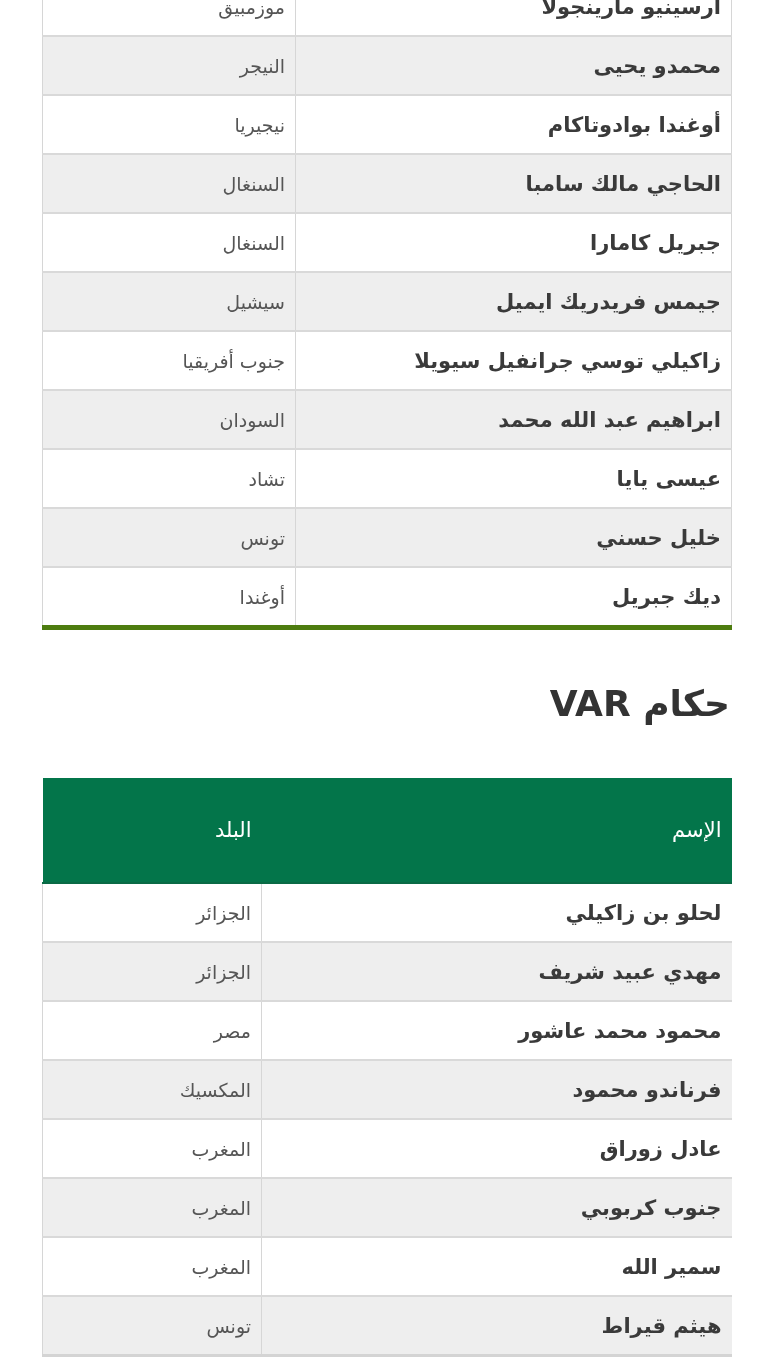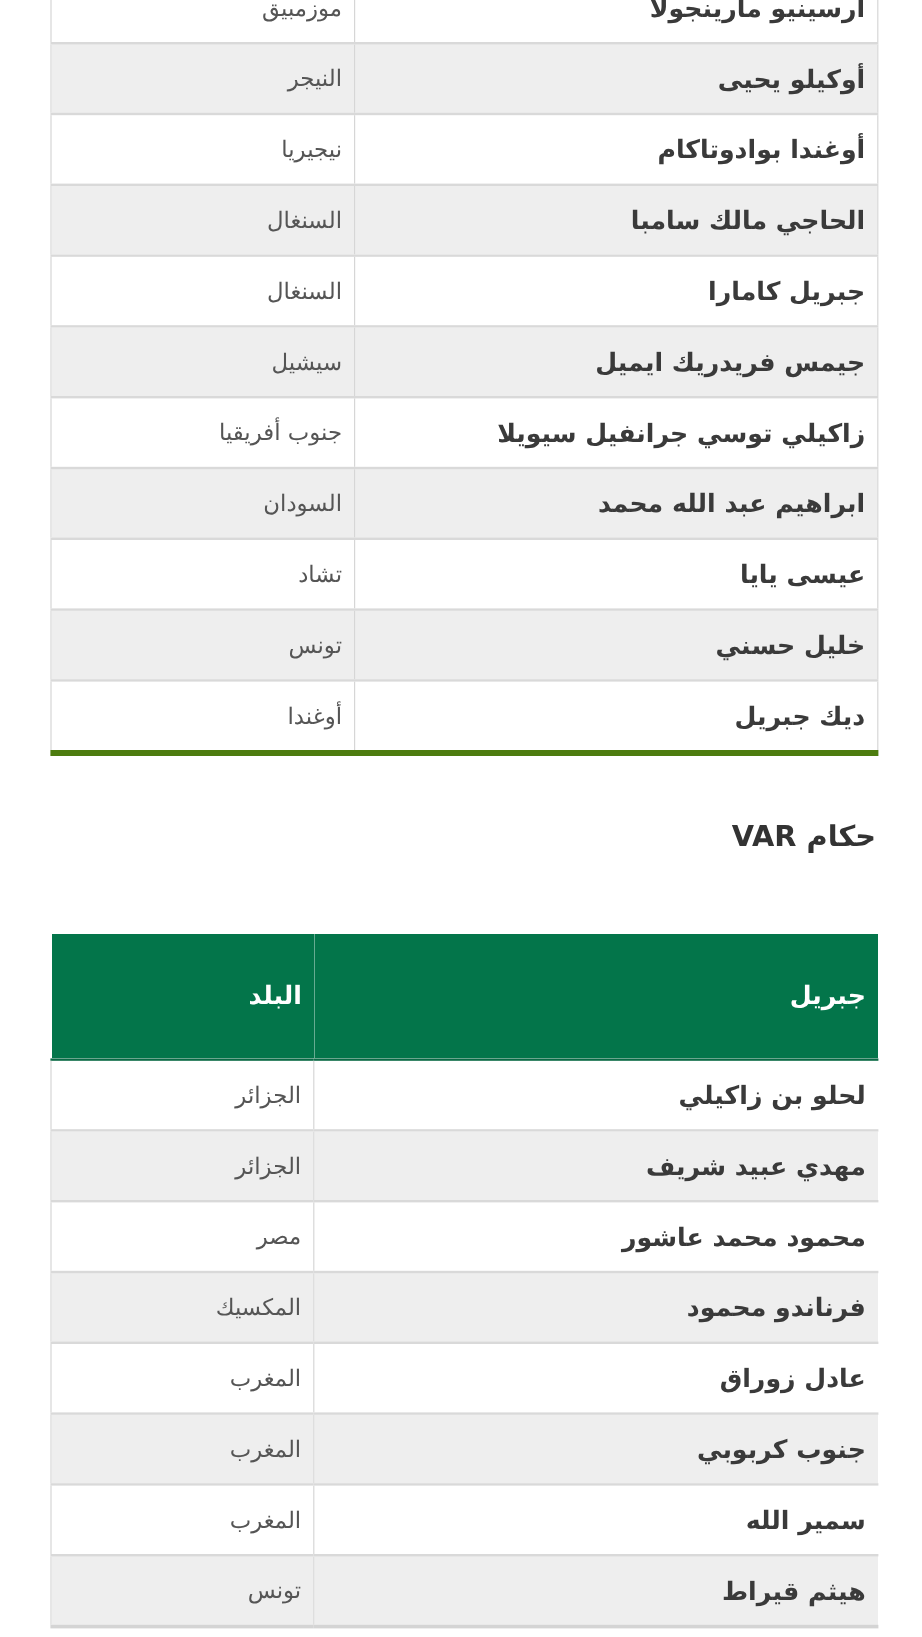--- a/index.html
+++ b/index.html
@@ -53,37 +53,37 @@
     #referees-table col.c-country { width: 253px; }
     #referees-table tr.row:last-child td {
       border-bottom: 5px solid #4d7c0f;
     }
     
     .section-heading {
       position: absolute;
       top: 683px;
       right: 38px;
       direction: rtl;
-      font-size: 24px;
+      font-size: 36px;
       font-weight: bold;
       color: #333333;
       margin: 0;
     }
     
     #var-table {
       top: 778px;
     }
     #var-table col.c-name { width: 470px; }
     #var-table col.c-country { width: 219px; }
     #var-table thead th {
       background: #03754a;
       color: #ffffff;
       height: 104px;
       font-size: 21px;
-      font-weight: bold;
+      font-weight: normal;
       border: none;
       border-bottom: 2px solid #0a6a45;
       padding-top: 0;
     }
     #var-table tr.row td { height: 57px; }
     #var-table tr.row td:first-child { border-right: none; }
     #var-table tr.row:last-child td {
       border-bottom: 3px solid #d4d4d4;
     }
   </style>
@@ -94,21 +94,21 @@
   <colgroup>
       <col class="c-name">
       <col class="c-country">
     </colgroup>
   <tbody>
     <tr class="row">
       <td class="name-cell">ارسينيو مارينجولا</td>
       <td class="country-cell">موزمبيق</td>
     </tr>
     <tr class="row">
-      <td class="name-cell">أوكيلو يحيى</td>
+      <td class="name-cell">محمدو يحيى</td>
       <td class="country-cell">النيجر</td>
     </tr>
     <tr class="row">
       <td class="name-cell">أوغندا بوادوتاكام</td>
       <td class="country-cell">نيجيريا</td>
     </tr>
     <tr class="row">
       <td class="name-cell">الحاجي مالك سامبا</td>
       <td class="country-cell">السنغال</td>
     </tr>
@@ -145,21 +145,21 @@
 
 <h2 class="section-heading">حكام VAR</h2>
 
 <table class="table" id="var-table">
   <colgroup>
       <col class="c-name">
       <col class="c-country">
     </colgroup>
   <thead>
     <tr>
-      <th>جبريل</th>
+      <th>الإسم</th>
       <th>البلد</th>
     </tr>
   </thead>
   <tbody>
     <tr class="row">
       <td class="name-cell">لحلو بن زاكيلي</td>
       <td class="country-cell">الجزائر</td>
     </tr>
     <tr class="row">
       <td class="name-cell">مهدي عبيد شريف</td>

